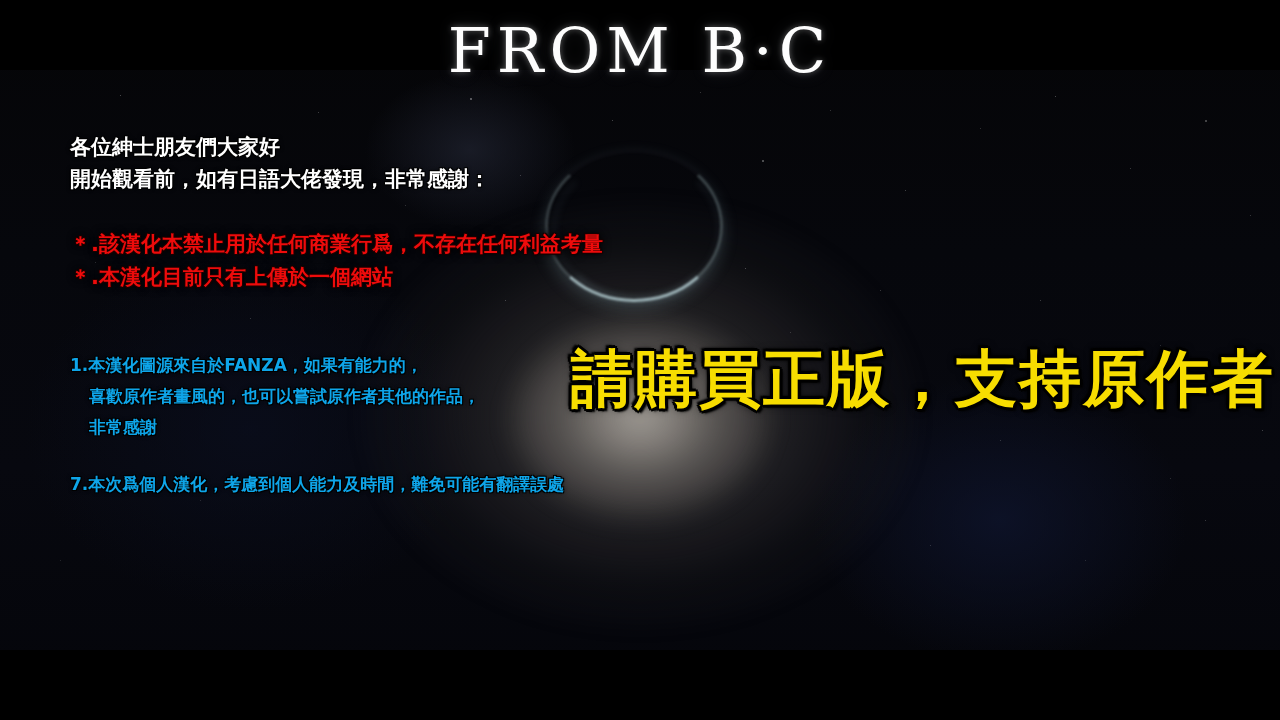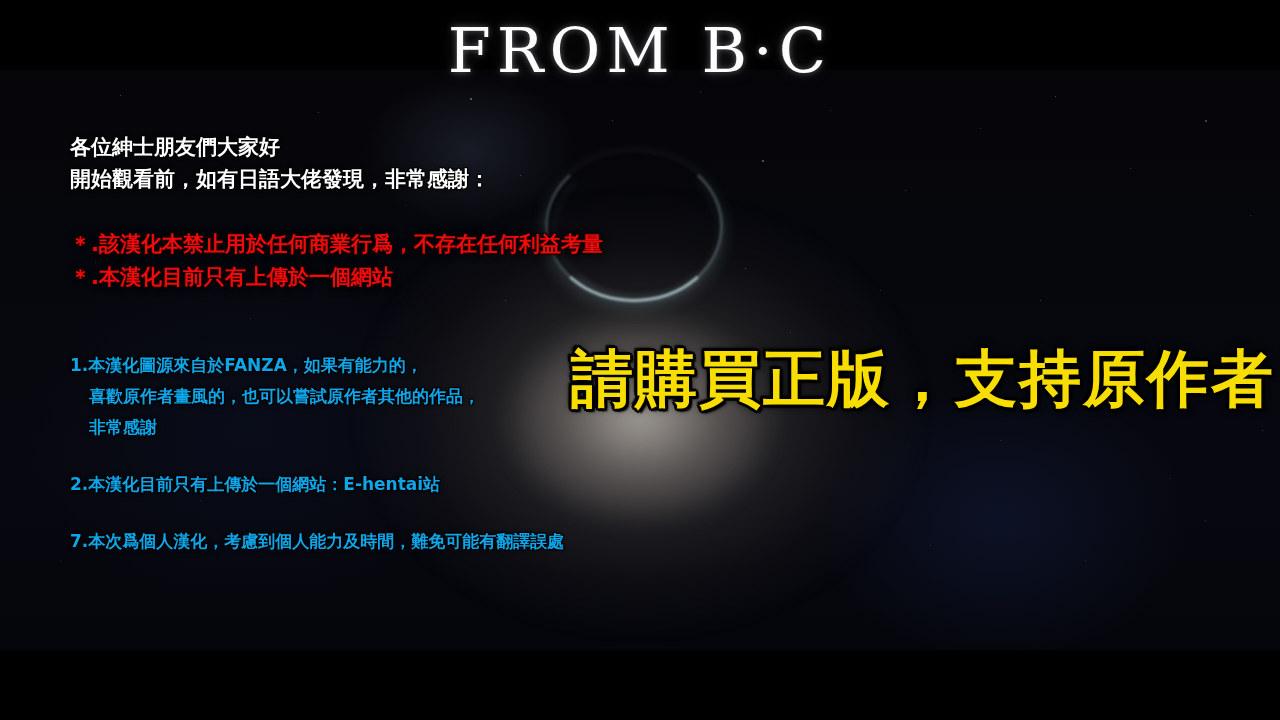--- a/index.html
+++ b/index.html
@@ -249,23 +249,20 @@
       <div>＊.本漢化目前只有上傳於一個網站</div>
     </div>
 
     <div class="notes">
       <div class="note-item">
         <div class="note-line">1.本漢化圖源來自於FANZA，如果有能力的，</div>
         <div class="note-line indent">喜歡原作者畫風的，也可以嘗試原作者其他的作品，</div>
         <div class="note-line indent">非常感謝</div>
       </div>
       <div class="note-item">
-        <div class="note-line">2.本漢化目前只有上傳於一個網站：E-hentai站</div>
-      </div>
-      <div class="note-item">
         <div class="note-line">7.本次爲個人漢化，考慮到個人能力及時間，難免可能有翻譯誤處</div>
       </div>
     </div>
 
     <div class="buy">請購買正版，支持原作者</div>
 
   </div>
 </div>
 
 </body></html>

